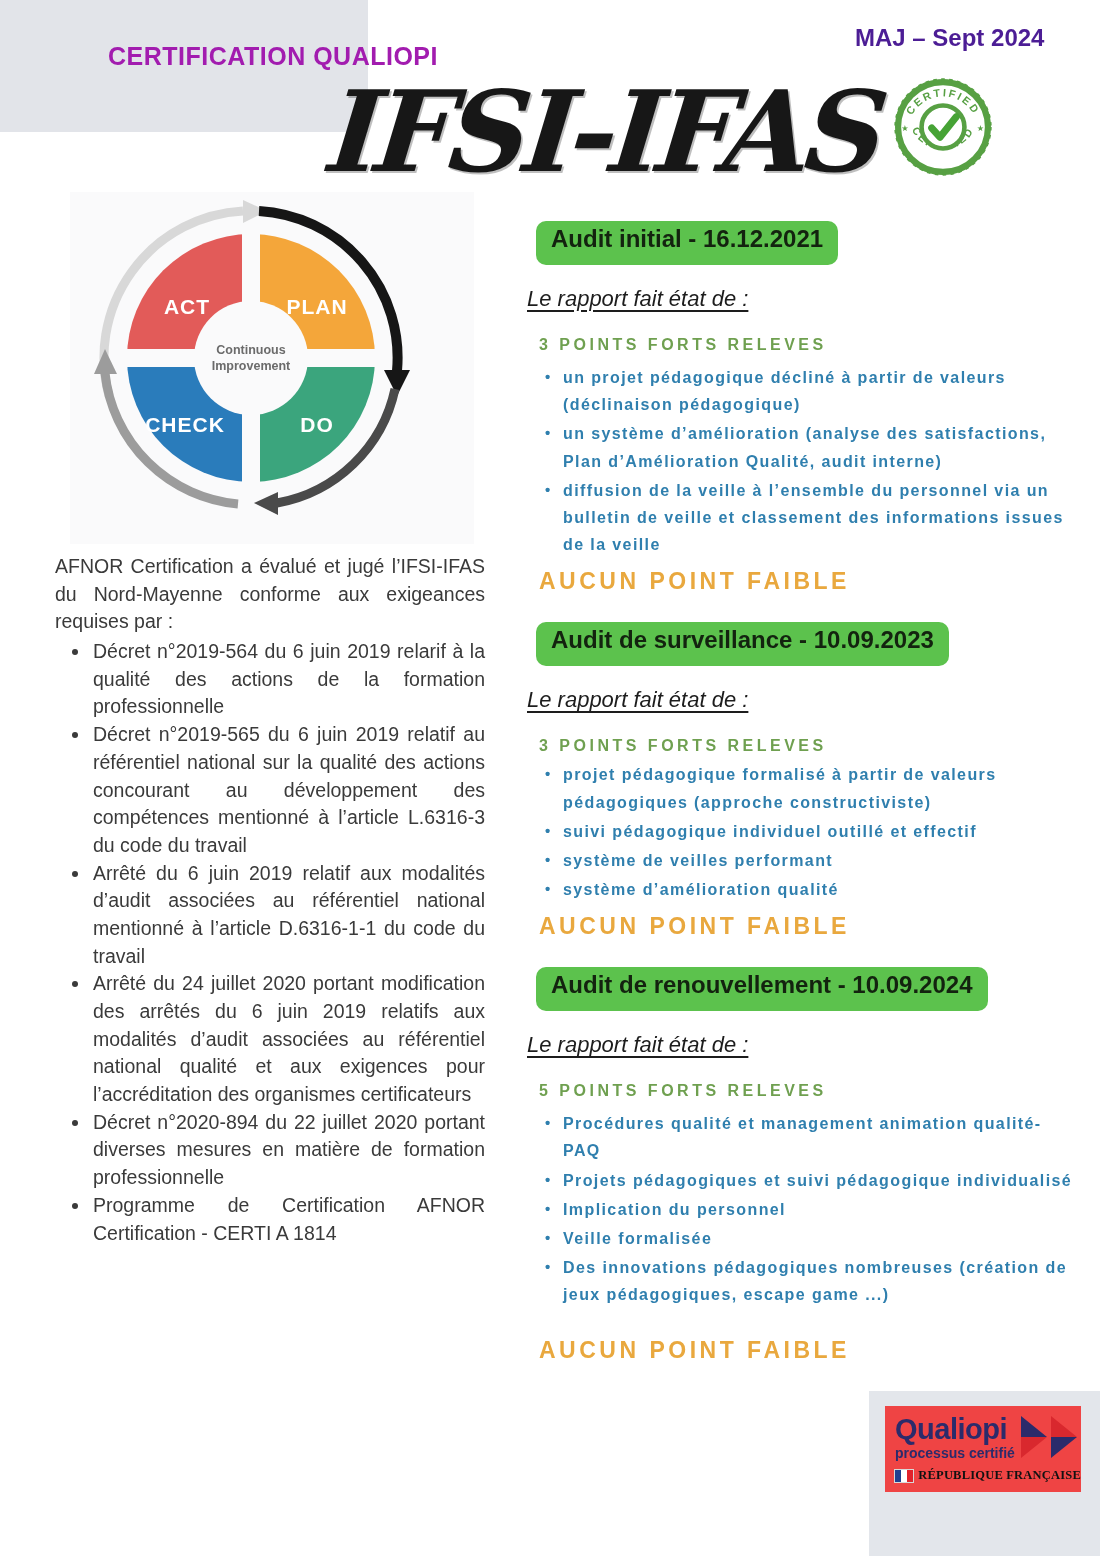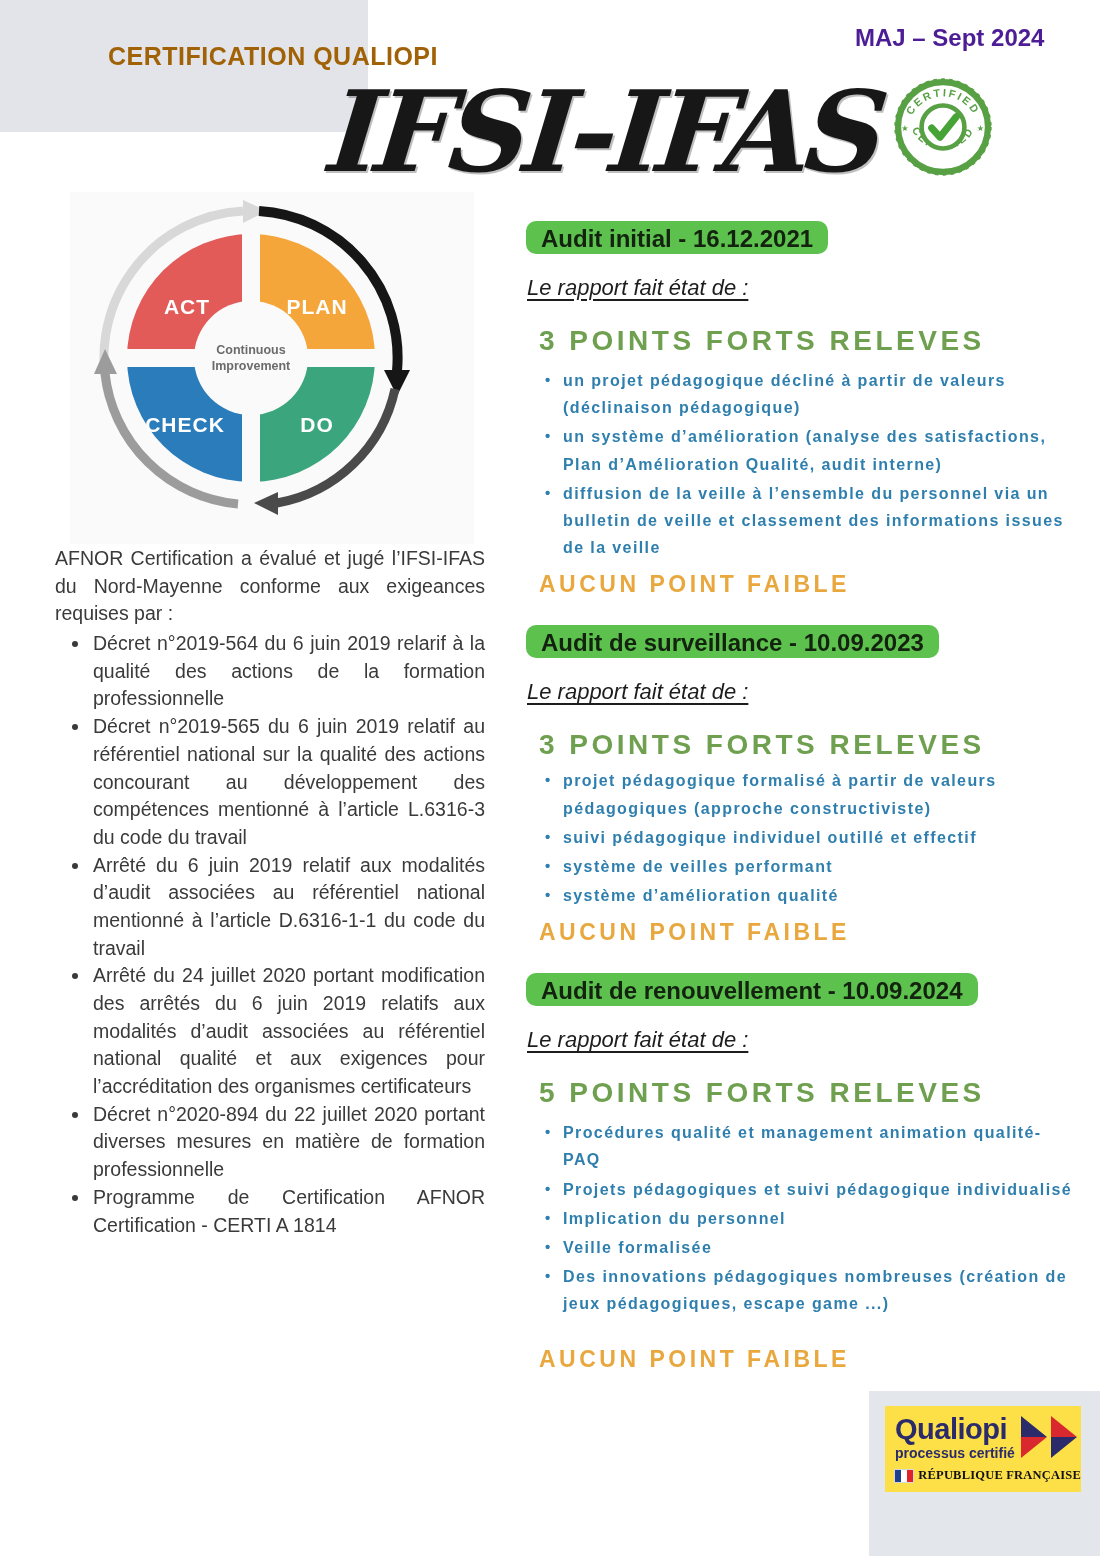--- a/index.html
+++ b/index.html
@@ -4,57 +4,57 @@
 <style>
   html,body{margin:0;padding:0;background:#ffffff;}
   .page{
     position:relative;width:1100px;height:1556px;background:#ffffff;overflow:hidden;
     font-family:"Liberation Sans",sans-serif;color:#2b2b2b;
   }
   
   .gray-corner{position:absolute;left:0;top:0;width:368px;height:132px;background:#E2E4E9;}
   
   .cat-title{position:absolute;left:108px;top:42px;font-size:25px;font-weight:800;
-    letter-spacing:.5px;color:#a16207;}
+    letter-spacing:.5px;color:#a21caf;}
   .maj-label{position:absolute;left:855px;top:24px;font-size:24px;font-weight:800;color:#4c1d95;}
   .script-title{
     position:absolute;left:330px;top:52px;width:480px;height:170px;
     font-family:"DejaVu Serif",serif;font-style:italic;font-weight:700;
     font-size:112px;line-height:160px;letter-spacing:-6px;color:#171717;
     transform:skewX(-6deg);text-shadow:2px 2px 0 rgba(0,0,0,.25);white-space:nowrap;
   }
   .badge-svg{position:absolute;left:894px;top:78px;}
   
   .pdca-card{position:absolute;left:70px;top:192px;width:404px;height:352px;background:#FAFAFB;}
   
   .left-col{position:absolute;left:55px;top:541px;width:430px;
     font-size:19.5px;line-height:1.42;color:#3A3A3A;text-align:justify;}
-  .left-col p{margin:4px 0 2px 0;}
+  .left-col p{margin:12px 0 2px 0;}
   .intro-list{margin:0;padding:0 0 0 36px;}
   .intro-list li{margin:0;padding-left:2px;}
   .intro-list li::marker{color:#3A3A3A;}
   
   .right-col{position:absolute;left:519px;top:221px;width:560px;}
   .pill{display:inline-block;background:#5CC24D;border-radius:10px;
-    padding:4px 15px 1px 15px;font-size:24px;font-weight:700;color:#13230F;
-    margin:0 0 21px 7px;white-space:nowrap;}
+    padding:4px 15px 12px 15px;font-size:24px;font-weight:700;color:#13230F;
+    margin:0 0 21px 17px;white-space:nowrap;}
   .rapport{font-size:22px;font-style:italic;color:#1d1d1d;margin:0 0 24px 8px;
     text-decoration:underline;text-underline-offset:4px;}
-  .strengths-title{font-size:28px;font-weight:700;letter-spacing:3.5px;color:#6FA050;
+  .strengths-title{font-size:16px;font-weight:700;letter-spacing:3.5px;color:#6FA050;
     margin:0 0 10px 20px;white-space:nowrap;}
   ul.points{list-style:none;margin:0 0 10px 0;padding:0 0 0 26px;}
   ul.points li{position:relative;padding-left:18px;font-weight:700;font-size:16px;
     letter-spacing:1.4px;line-height:1.7;color:#2F7FAE;margin:0 0 2px 0;}
   ul.points li::before{content:"•";position:absolute;left:0;top:0;font-size:15px;}
   .aucun{font-size:23px;font-weight:700;letter-spacing:3.5px;color:#E9A83E;
     margin:10px 0 27px 20px;white-space:nowrap;}
   .audit-section{margin:0;}
   
   .qualiopi-box{position:absolute;left:869px;top:1391px;width:231px;height:165px;background:#E3E6EB;}
-  .q-white{position:absolute;left:16px;top:15px;width:196px;height:86px;background:#fde047;
+  .q-white{position:absolute;left:16px;top:15px;width:196px;height:86px;background:#ef4444;
     padding:8px 0 0 10px;box-sizing:border-box;}
   .q-row{display:flex;align-items:flex-start;}
   .q-brand{font-size:29px;font-weight:800;color:#2B2B6B;letter-spacing:-.5px;line-height:30px;}
   .q-sub{font-size:14px;font-weight:600;color:#2B2B6B;margin-top:1px;}
   .q-arrows{margin-left:6px;margin-top:2px;}
   .q-rf{display:flex;align-items:center;gap:5px;margin-top:7px;font-family:Liberation Serif, serif;}
   .q-rf-label{font-size:12.5px;font-weight:800;color:#111;letter-spacing:.2px;white-space:nowrap;}
   .flag{display:flex;width:20px;height:12px;outline:1px solid #d8d8d8;}
   .flag span{flex:1;}
   .q-quote{position:absolute;left:18px;top:105px;width:200px;font-size:10.5px;

